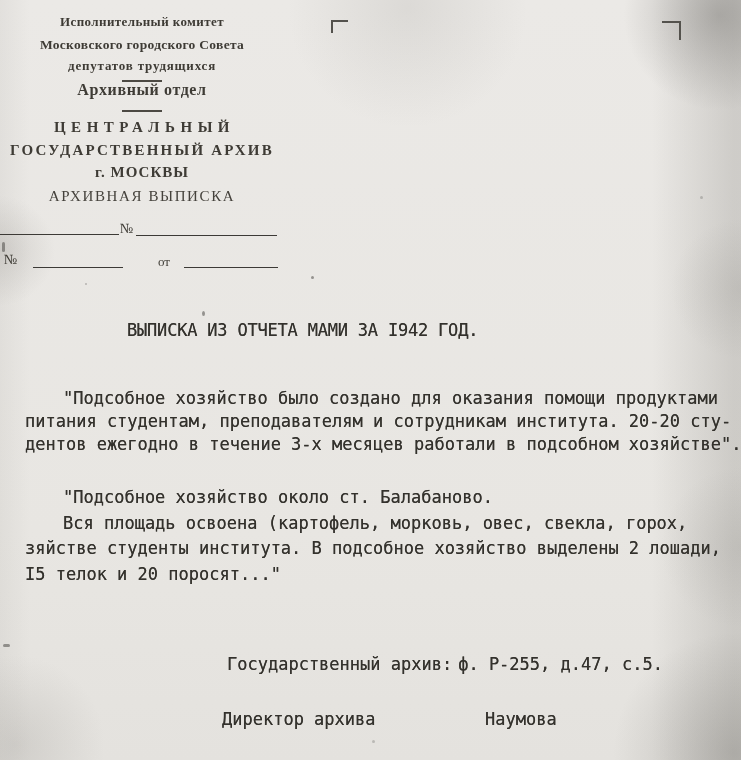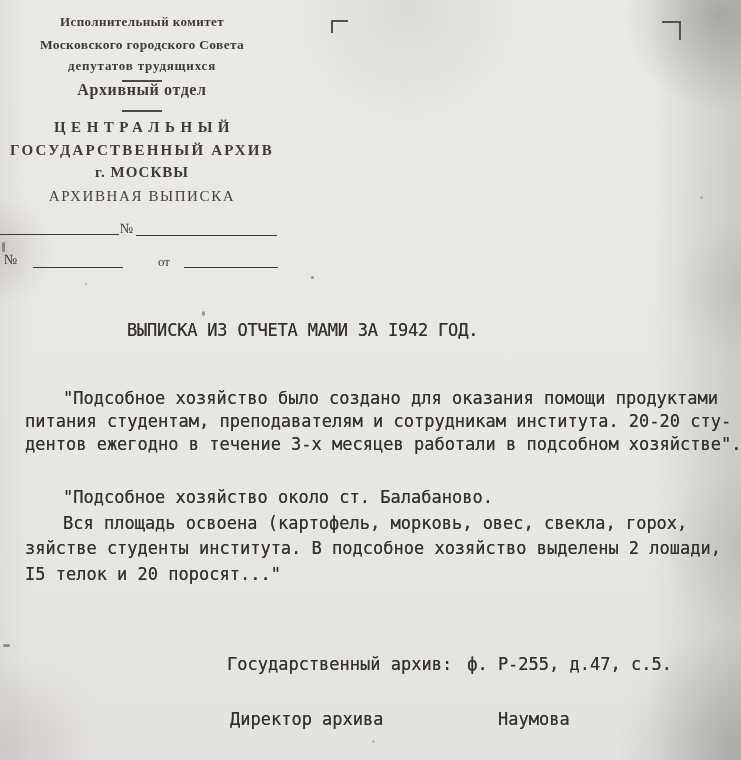--- a/index.html
+++ b/index.html
@@ -54,23 +54,23 @@
     border-right:2px solid #54524d;border-top:2px solid #54524d;}
   
   .tw{font-family:"DejaVu Sans Mono", monospace;color:#33312c;
     text-shadow:0 0 0.6px rgba(42,40,36,0.75);}
   .title{position:absolute;left:127px;top:320px;font-size:17px;letter-spacing:-0.2px;white-space:nowrap;}
   .para{position:absolute;left:25px;width:716px;font-size:17px;white-space:nowrap;}
   .para1{top:387px;line-height:23px;}
   .para2{top:485px;line-height:25.5px;}
   .indent{padding-left:38px;}
   .reference{position:absolute;left:227px;top:654px;font-size:17px;white-space:nowrap;}
-  .reference .cite{margin-left:15px;}
-  .sig-role{position:absolute;left:230px;top:709px;font-size:17px;white-space:nowrap;}
-  .sig-name{position:absolute;left:498px;top:709px;font-size:17px;white-space:nowrap;}
+  .reference .cite{margin-left:6px;}
+  .sig-role{position:absolute;left:222px;top:709px;font-size:17px;white-space:nowrap;}
+  .sig-name{position:absolute;left:485px;top:709px;font-size:17px;white-space:nowrap;}
   
   .speck{position:absolute;background:rgba(78,76,72,0.55);border-radius:50%;}
   .sp1{left:2px;top:242px;width:3px;height:10px;border-radius:2px;}
   .sp2{left:3px;top:644px;width:7px;height:3px;border-radius:2px;}
   .sp3{left:202px;top:311px;width:3px;height:5px;}
   .sp4{left:311px;top:276px;width:3px;height:3px;}
   .sp5{left:700px;top:196px;width:3px;height:3px;opacity:.5;}
   .sp6{left:372px;top:740px;width:3px;height:3px;opacity:.5;}
   .sp7{left:85px;top:283px;width:2px;height:2px;opacity:.6;}
 </style>

